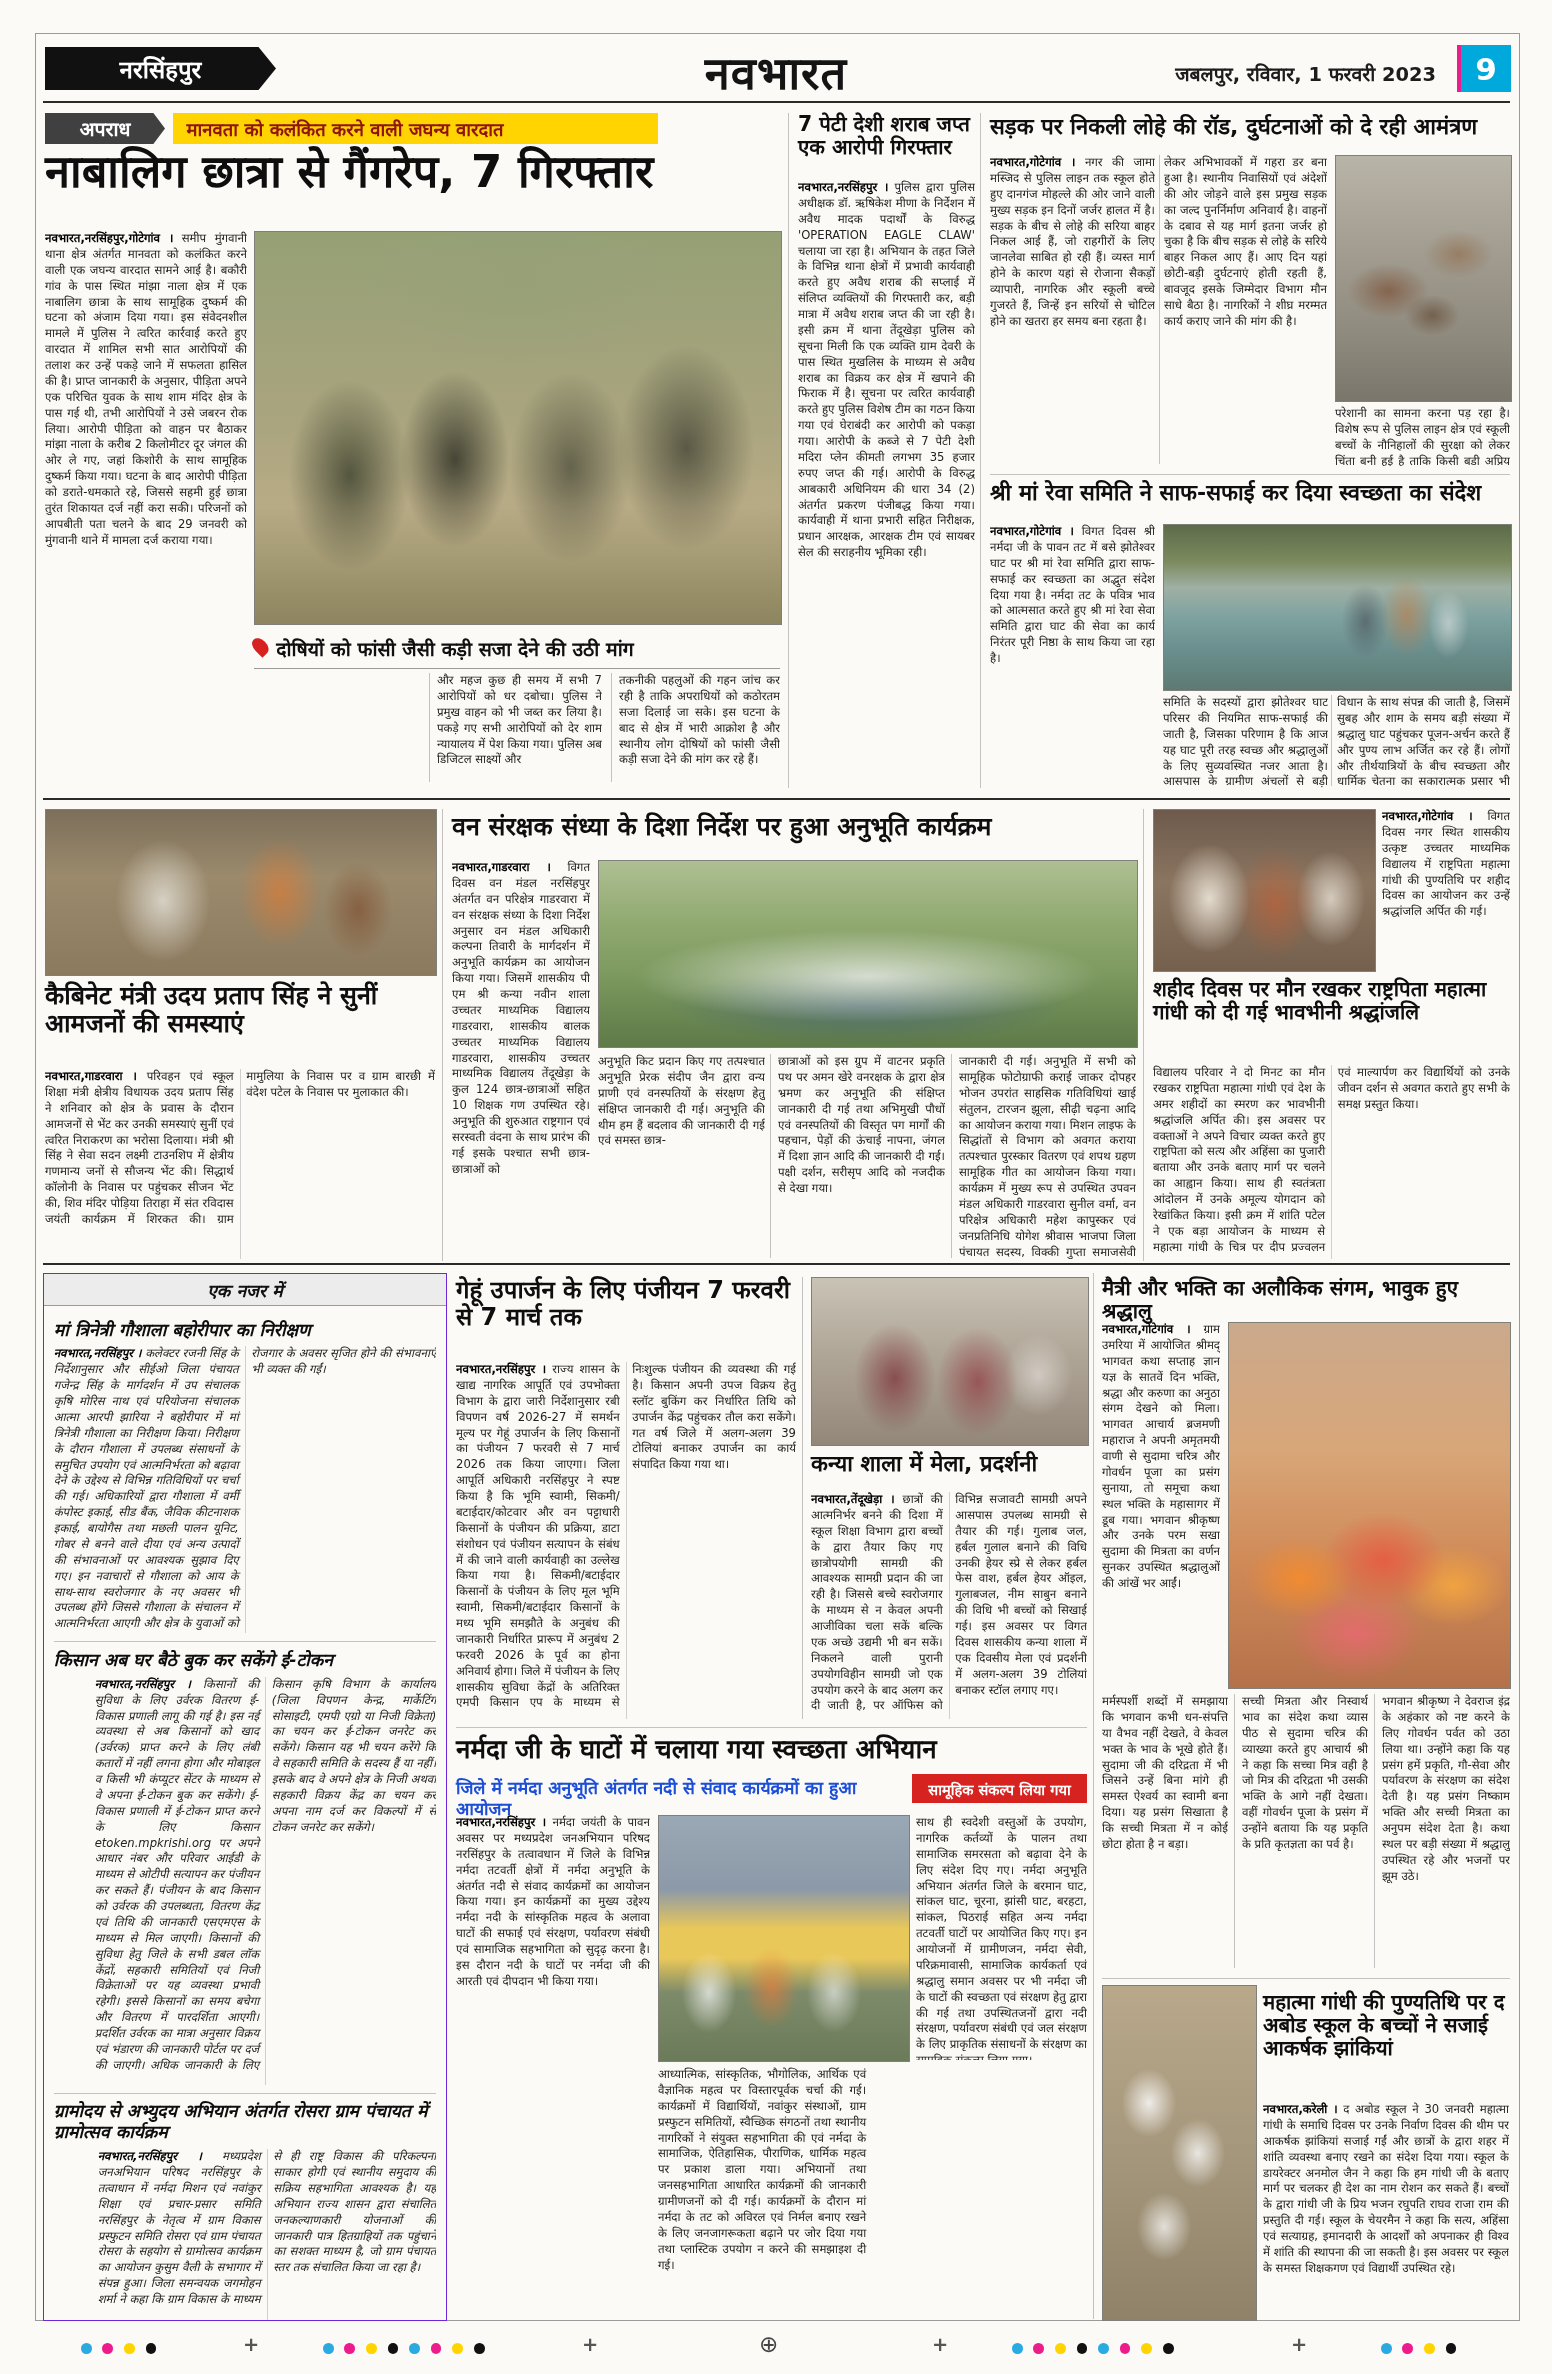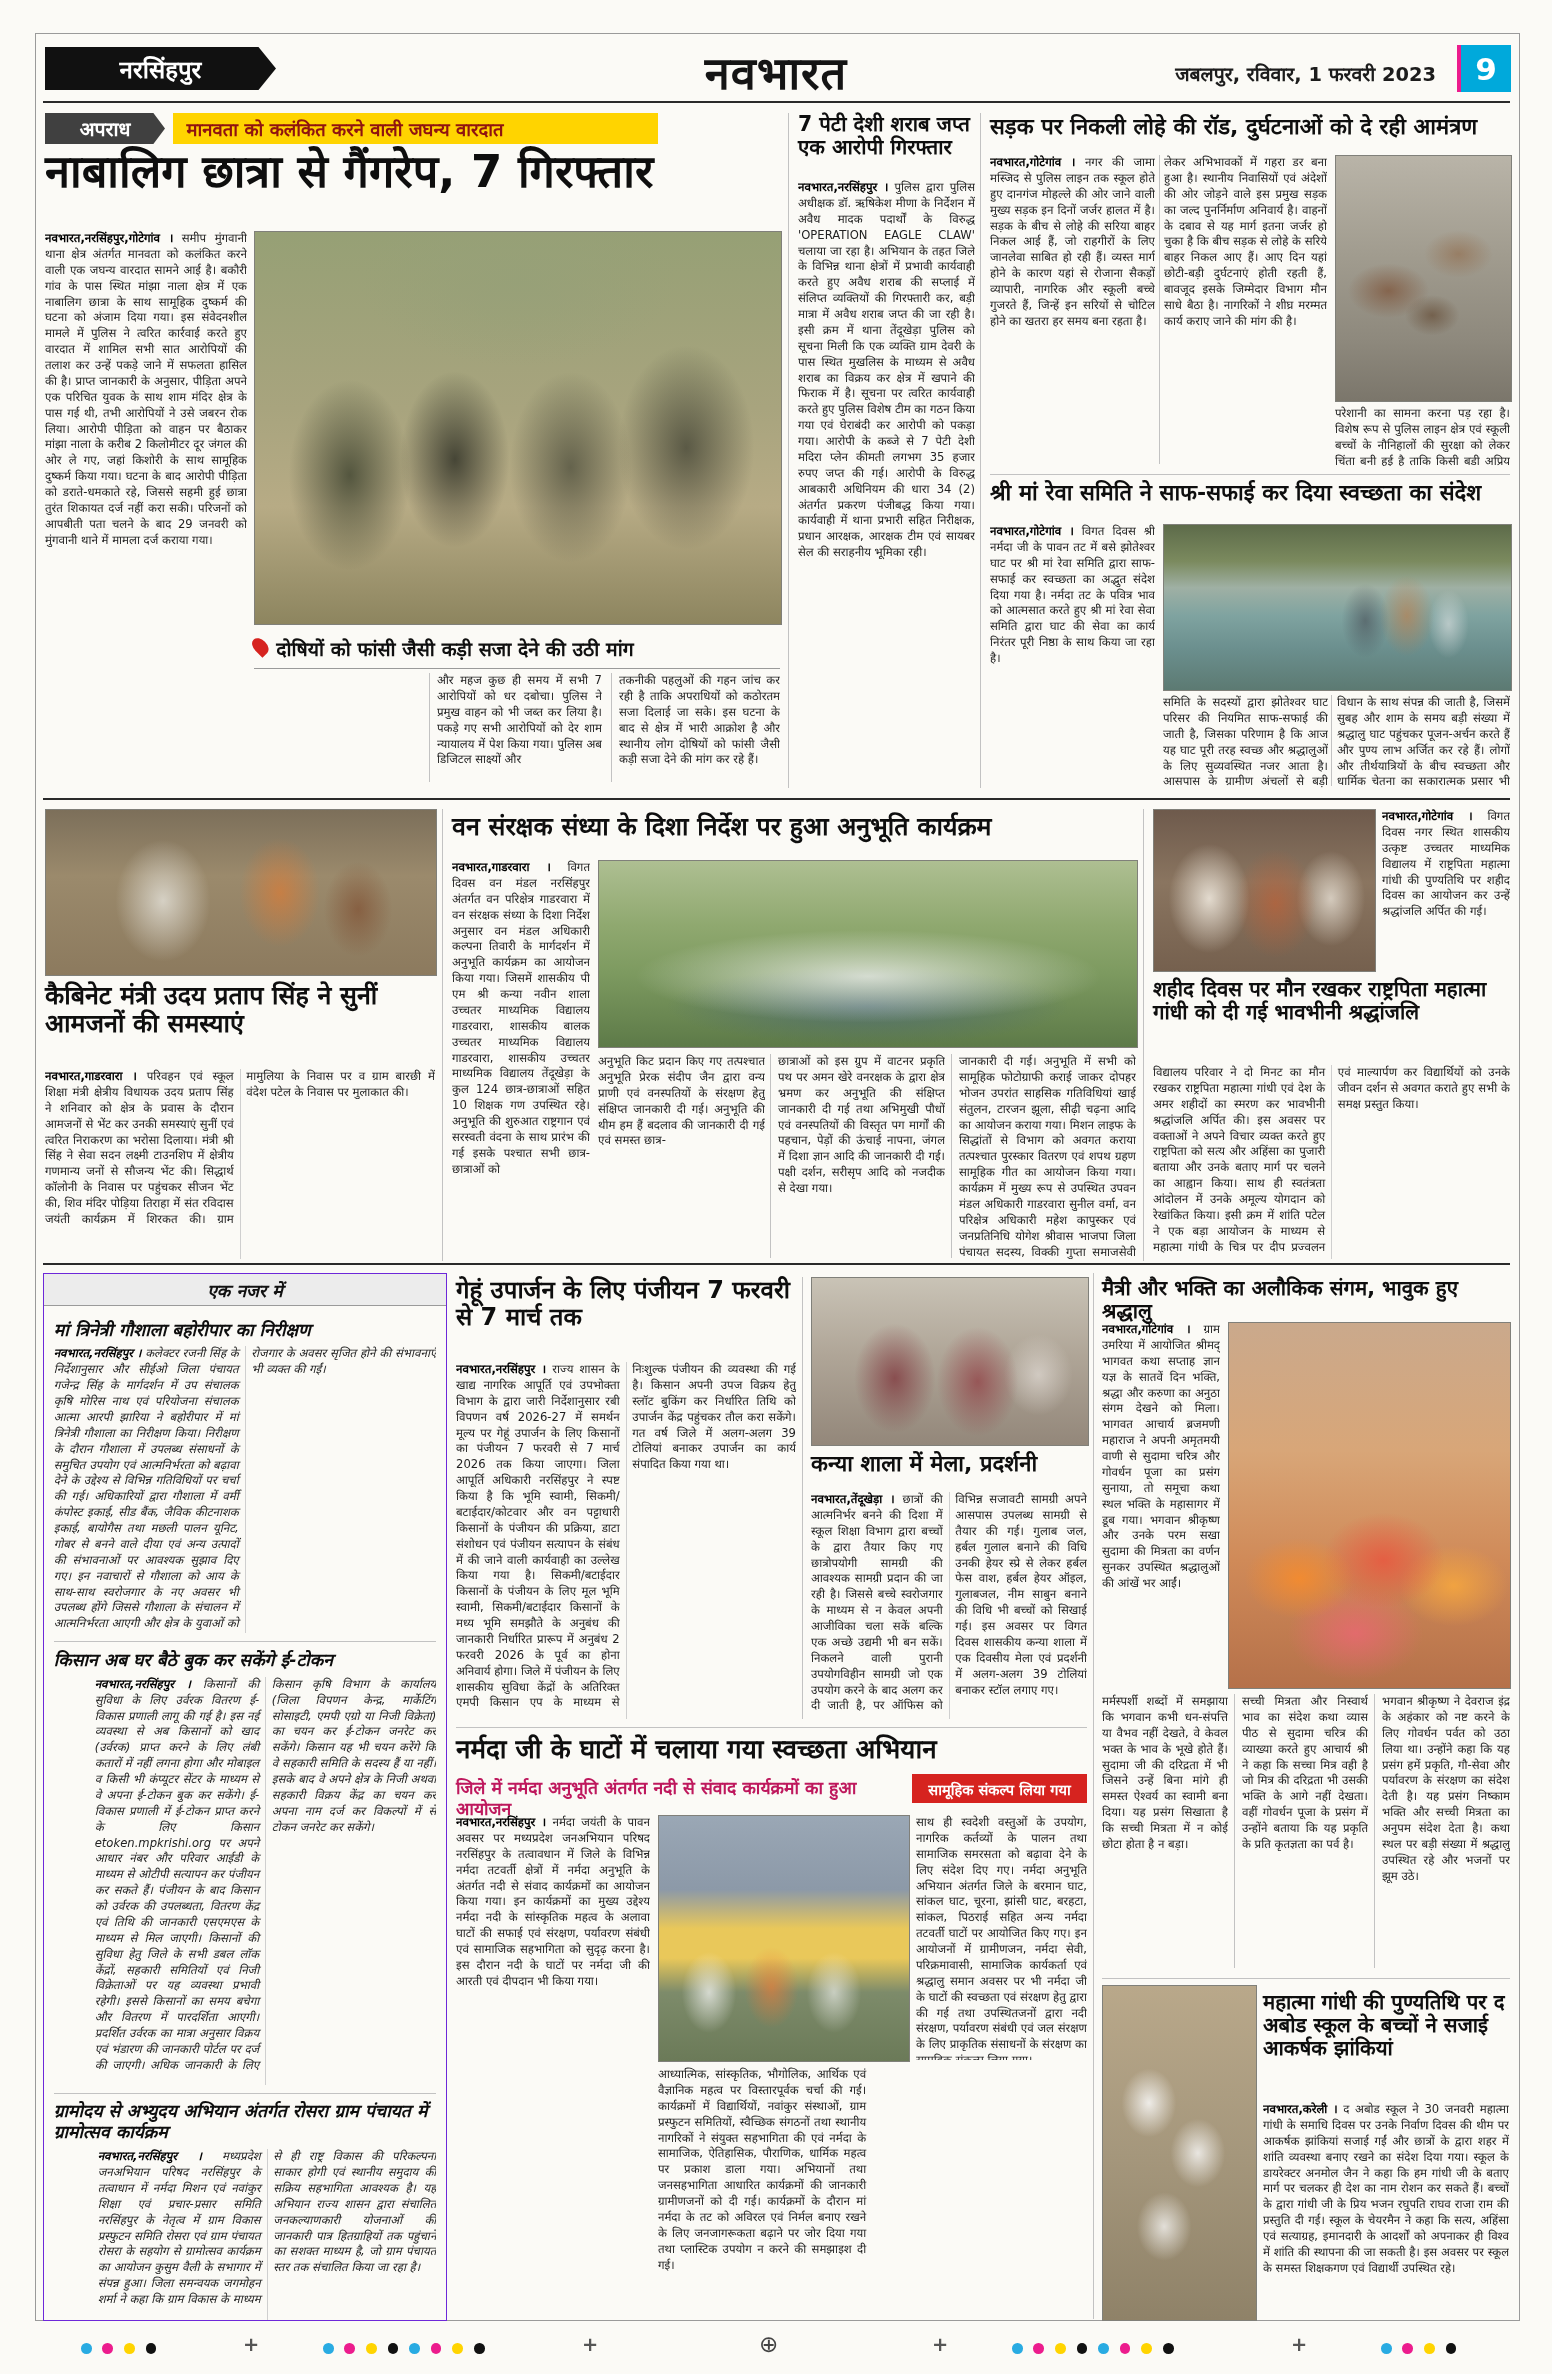--- a/index.html
+++ b/index.html
@@ -21,21 +21,21 @@
   .pagenum{background:#00a9db;color:#fff;font-weight:800;font-size:31px;display:flex;align-items:center;justify-content:center;border-left:4.9px solid #ec1c8d;}
   .crime-label{background:#404040;color:#fff;font-weight:800;font-size:19.4px;display:flex;align-items:center;justify-content:center;
                clip-path:polygon(0 0,calc(100% - 11.6px) 0,100% 50%,calc(100% - 11.6px) 100%,0 100%);}
   .tagline{background:#ffd400;color:#8f1310;font-weight:800;font-size:18.4px;display:flex;align-items:center;padding:0 13.6px;}
   .quote-head{font-weight:800;font-size:19.4px;color:#101010;border-bottom:1px solid #9a9a9a;padding-bottom:5.8px;}
   .drop{display:inline-block;width:12.6px;height:19.4px;background:#d6231f;border-radius:50% 50% 50% 0;transform:rotate(-45deg);margin-right:9.7px;}
   .briefs-box{border:1px solid #6d28d9;font-style:italic;}
   .briefs-title{background:#ececec;border-bottom:1px solid #9a9a9a;font-weight:800;font-size:17.5px;display:flex;align-items:center;justify-content:center;color:#111;}
   .brief-head{font-weight:800;font-size:17.5px;line-height:1.2;color:#0e0e0e;margin:7.8px 0 5.8px;}
   .badge{background:#d6231f;color:#fff;font-weight:800;font-size:14.6px;display:flex;align-items:center;justify-content:center;}
-  .subhead-red{color:#be185d;font-weight:800;font-size:17.5px;line-height:1.2;}
+  .subhead-red{color:#1d4ed8;font-weight:800;font-size:17.5px;line-height:1.2;}
   .dot{display:inline-block;width:10.7px;height:10.7px;border-radius:50%;margin:0 2.9px;}
   .plus{font-size:19.4px;color:#555;font-weight:700;}
   .target{font-size:23px;color:#444;}
   .ph-crime{background:
     radial-gradient(87px 136px at 18% 62%, rgba(52,58,40,.75), transparent 70%),
     radial-gradient(78px 126px at 38% 58%, rgba(25,28,22,.7), transparent 70%),
     radial-gradient(87px 136px at 60% 60%, rgba(60,62,48,.65), transparent 70%),
     radial-gradient(97px 146px at 82% 55%, rgba(35,38,30,.6), transparent 70%),
     radial-gradient(213px 116px at 50% 12%, rgba(150,160,120,.8), transparent 75%),
     linear-gradient(180deg,#96a075 0%,#a8a47e 45%,#b7ab85 70%,#8d855f 100%);}

